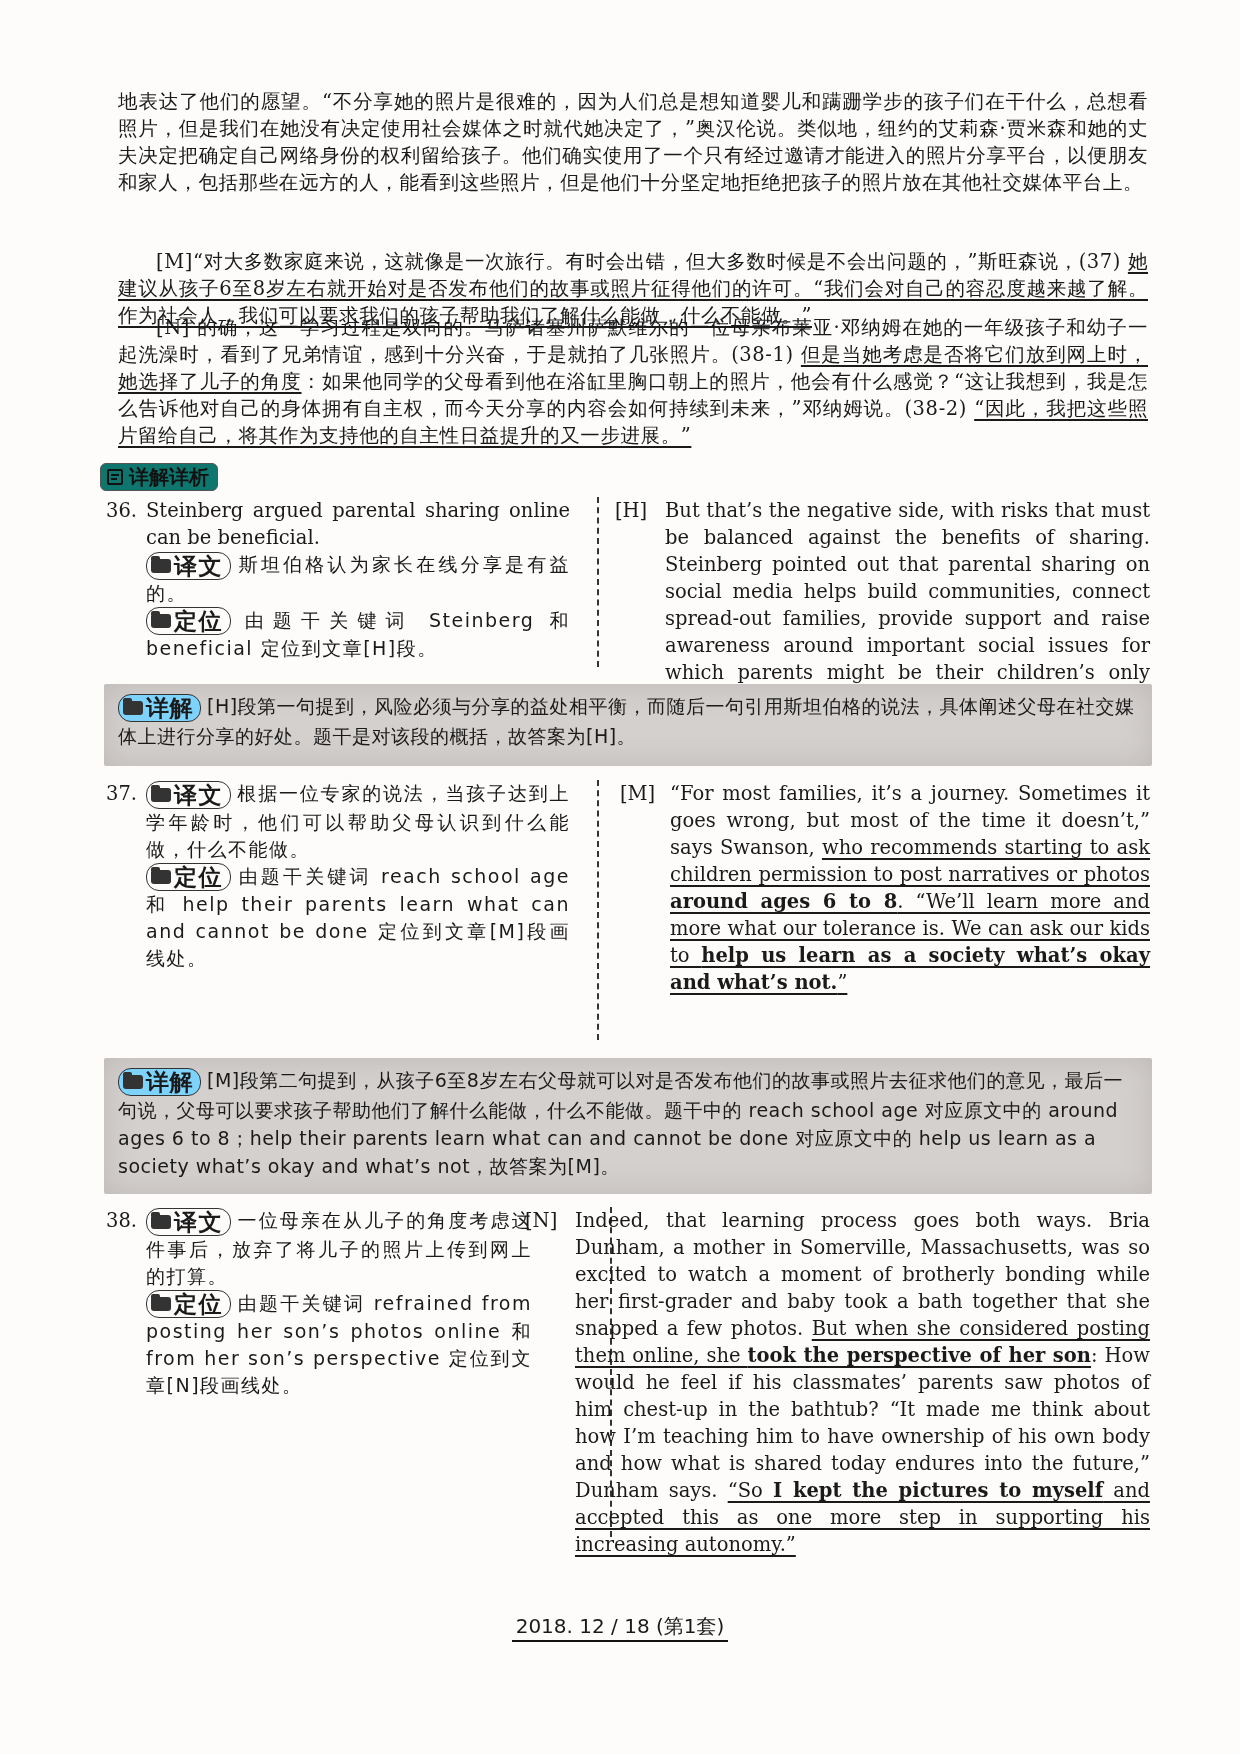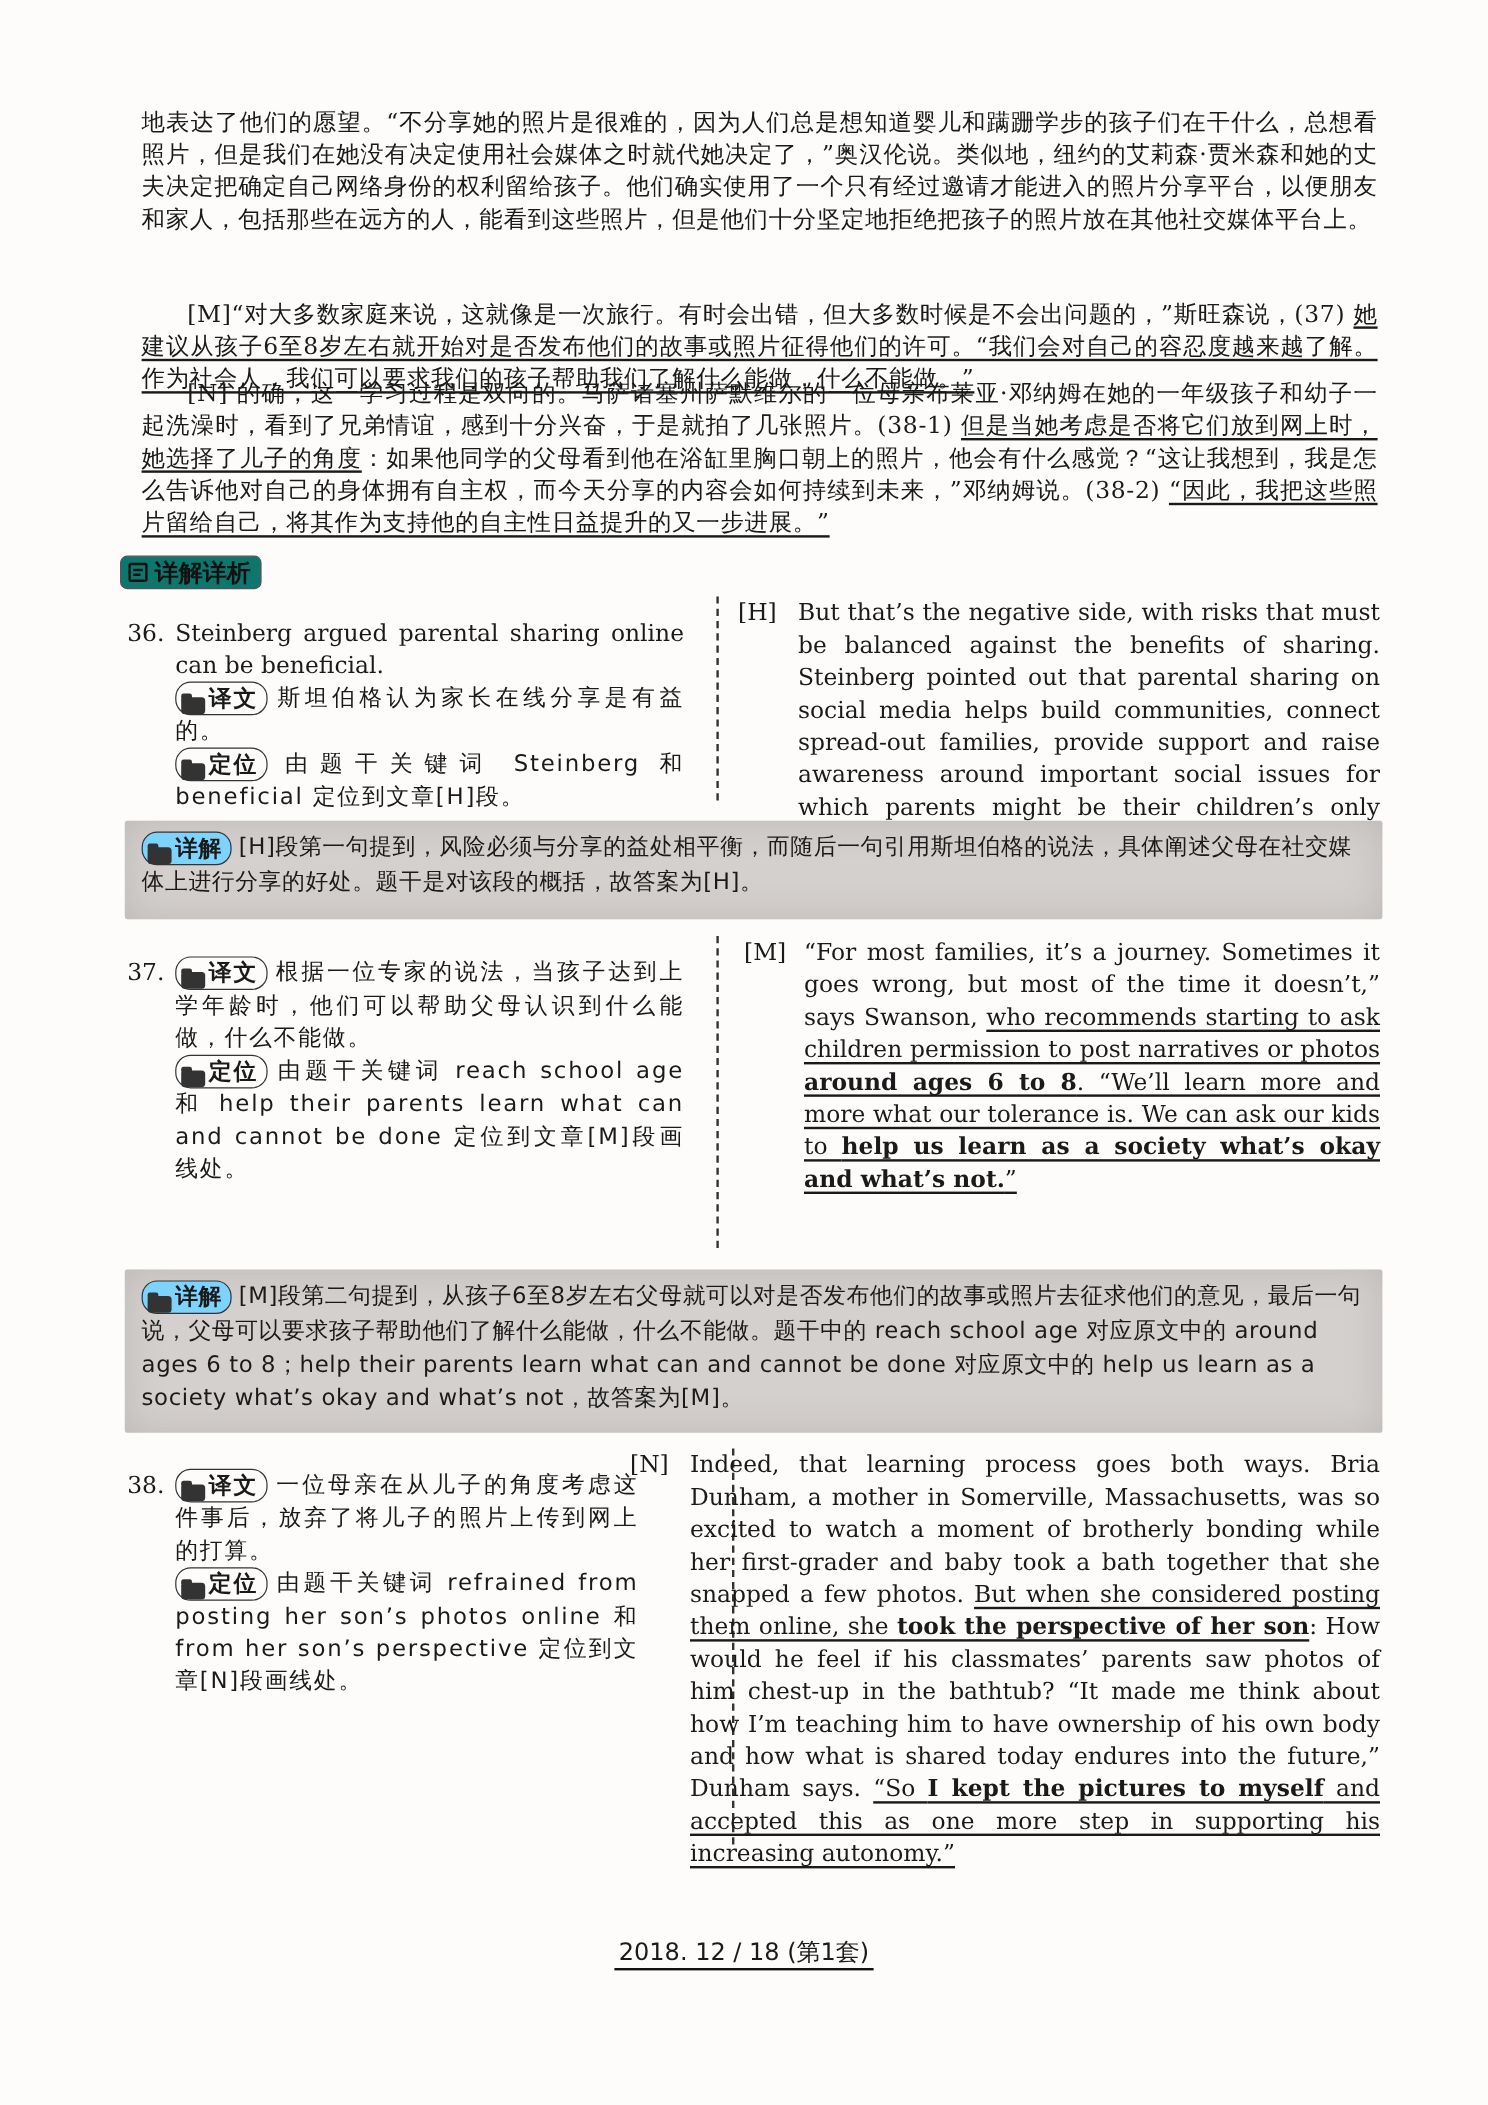--- a/index.html
+++ b/index.html
@@ -21,36 +21,36 @@
     display:flex; align-items:center; gap:6px; color:#111;
   }
   .section-tag .doc-ic {
     width:16px; height:16px; border:2.5px solid #111; border-radius:2px; position:relative; box-sizing:border-box;
   }
   .section-tag .doc-ic::before { content:""; position:absolute; left:2px; right:2px; top:3px; height:2px; background:#111; }
   .section-tag .doc-ic::after { content:""; position:absolute; left:2px; right:4px; top:7px; height:2px; background:#111; }
 
   .q-row { position:absolute; left:100px; width:1050px; }
   .q-left {
-    position:absolute; left:0; width:470px; font-size:19.5px; line-height:27px;margin-top:17px;
+    position:absolute; left:0; width:470px; font-size:19.5px; line-height:27px;
   }
   .q-num { position:absolute; left:6px; top:0; }
   .q-text { margin-left:46px; text-align:justify; }
   .q-divider {
     position:absolute; left:497px; border-left:2px dashed #333;
   }
   .q-right {
     position:absolute; left:515px; width:535px; font-size:19.5px; line-height:27px;
   }
   .para-tag { position:absolute; left:0; top:0; }
   .para-text { margin-left:50px; text-align:justify; }
   .badge {
-    display:inline-flex; align-items:flex-end; gap:3px; border:1.5px solid #333; border-radius:13px;
+    display:inline-flex; align-items:center; gap:3px; border:1.5px solid #333; border-radius:13px;
     padding:0 7px 0 4px; height:26px; line-height:26px; margin-right:6px;
-    font-family:"DejaVu Sans",sans-serif; font-weight:bold; font-size:19px; vertical-align:middle;
+    font-family:"DejaVu Sans",sans-serif; font-weight:bold; font-size:23px; vertical-align:middle;
   }
   .folder-ic {
     width:20px; height:14px; background:#333; border-radius:2px 3px 3px 3px; position:relative; display:inline-block;
   }
   .folder-ic::before { content:""; position:absolute; left:0; top:-3px; width:9px; height:4px; background:#333; border-radius:2px 2px 0 0; }
   .cn { font-family:"DejaVu Sans",sans-serif; font-size:19px; letter-spacing:1.5px; }
   .gray-box {
     position:absolute; left:104px; width:1048px; background:#d4d0ce; border-radius:2px;
     font-family:"DejaVu Sans",sans-serif; font-size:19px; line-height:28px; padding:8px 12px 6px 14px; box-sizing:border-box;
     letter-spacing:0.5px;

